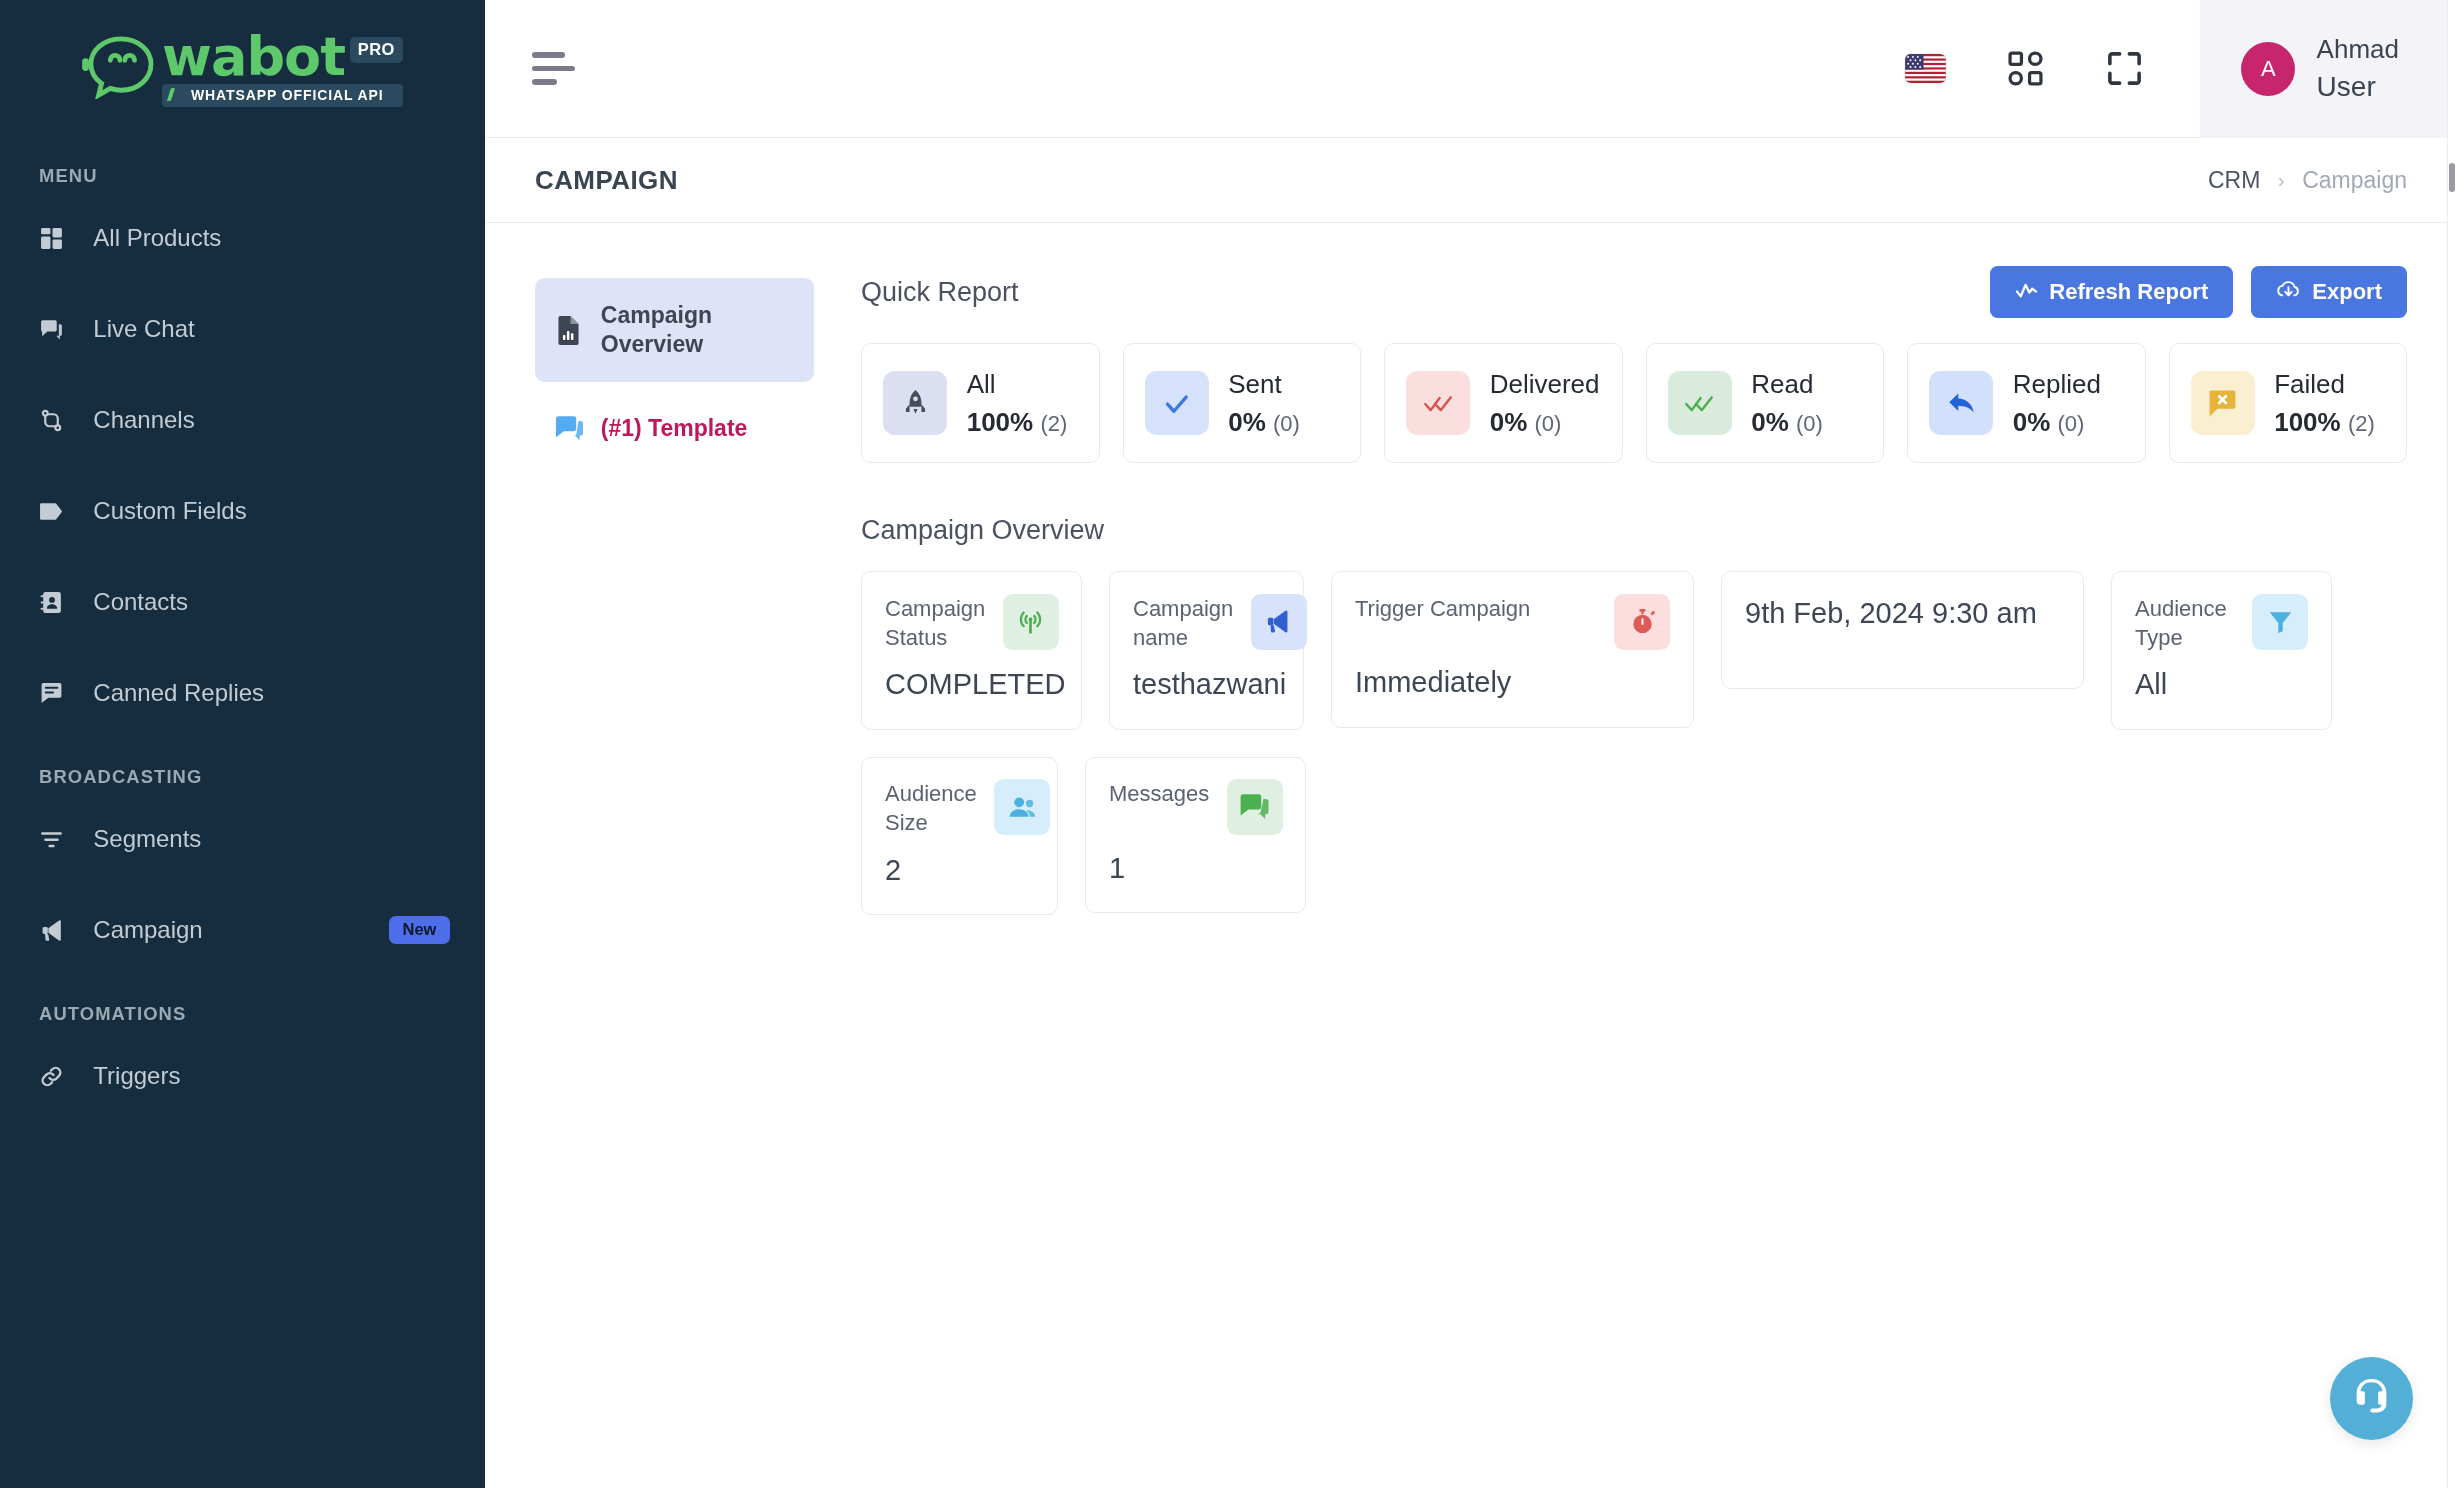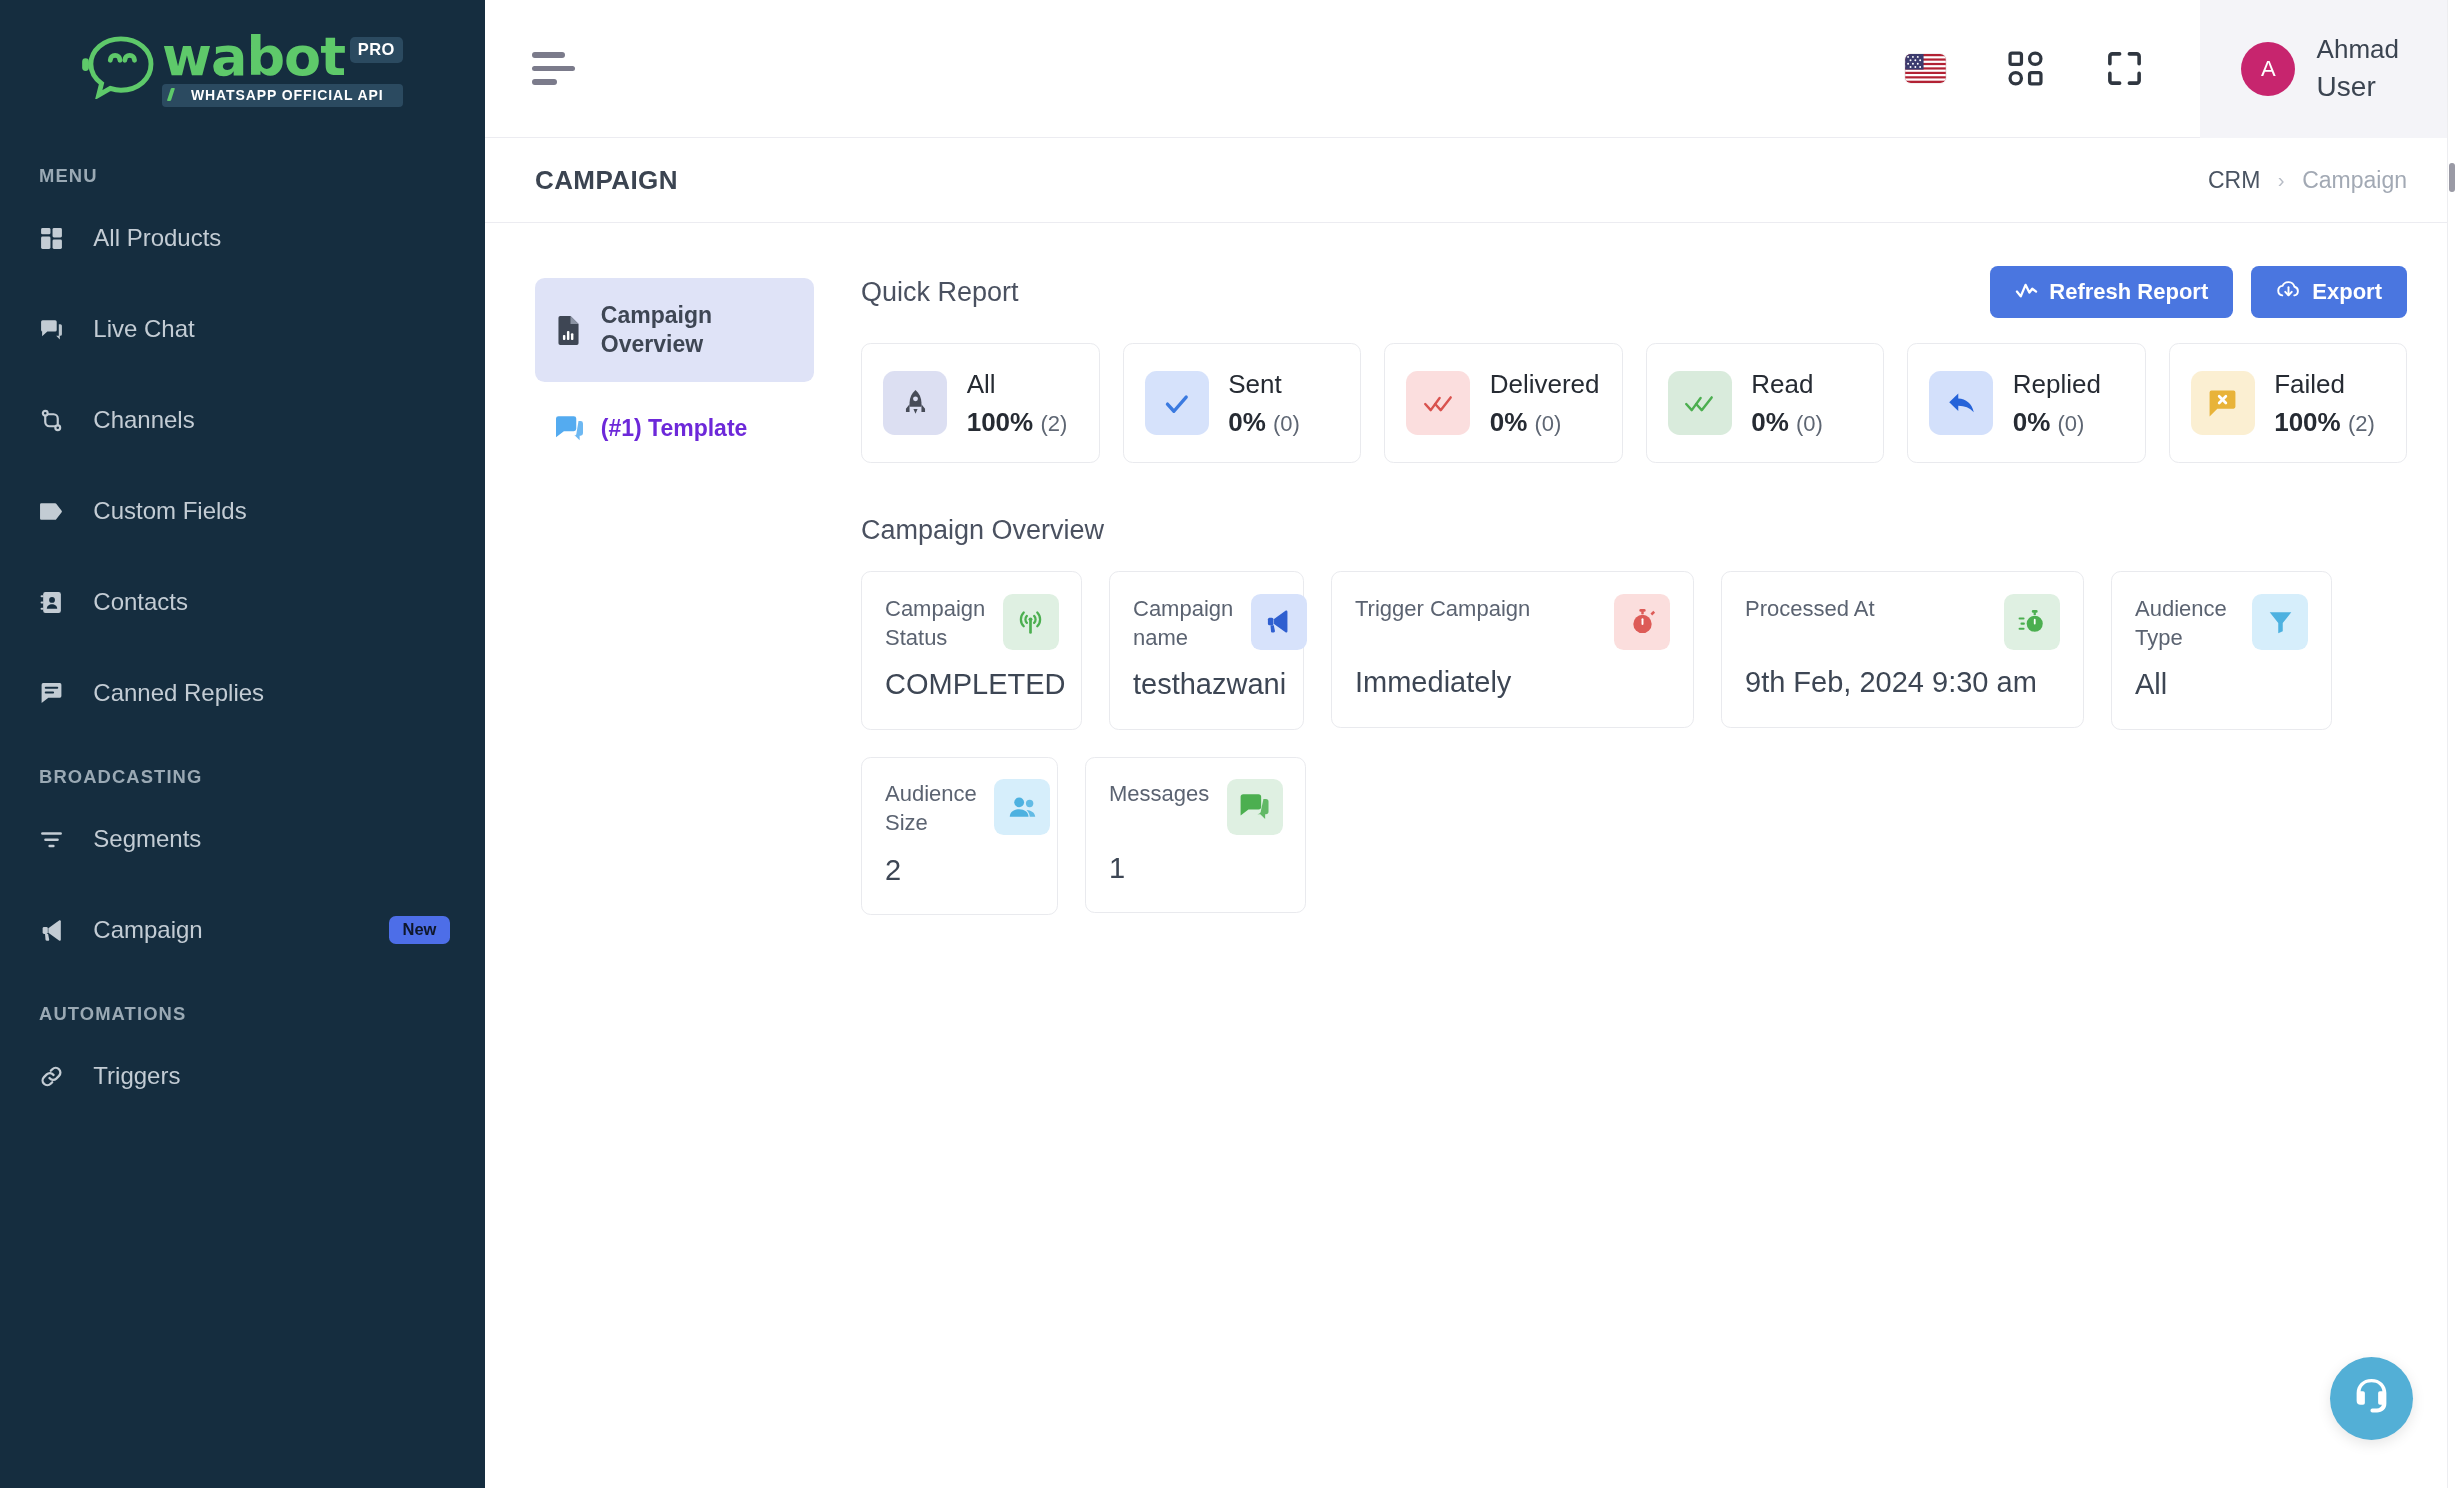--- a/index.html
+++ b/index.html
@@ -228,21 +228,21 @@
     border-radius: 9.7px;
     cursor: pointer;
     font-size: 23px;
   }
   .tab-item.active {
     background: #dfe3f7;
     color: #3e4654;
     font-weight: 700;
   }
   .tab-item.plain {
-    color: #6d28d9;
+    color: #be185d;
     font-weight: 700;
     padding: 17.5px 21.3px;
     margin-top: 13.6px;
   }
   .tab-icon { width: 29px; min-width: 29px; display: flex; align-items: center; }
   .tab-text { line-height: 1.28; }
 
   .panel { flex: 1; min-width: 0; }
 
   .section-head {
@@ -776,36 +776,20 @@
                   <rect x="11" y="3.4" width="2" height="2.6"></rect>
                   <path d="M18.6 5.4 21 3.2l1.4 1.6-2.4 2.2z"></path>
                   <rect x="11.2" y="9.4" width="1.6" height="5.4" rx="0.8" fill="#ffffff"></rect>
                 </svg>
               </span>
             </div>
             <div class="ov-value">Immediately</div>
           </div>
 
           <div class="ov-card w-proc">
-            <div class="ov-head">
-              <span class="ov-label">Processed At</span>
-              <span class="ov-ico" style="background:#dff0e2">
-                <svg width="29" height="29" viewBox="0 0 26 24" fill="#4caf50">
-                  <circle cx="15" cy="14" r="7.2"></circle>
-                  <rect x="12.4" y="1.8" width="5.2" height="2.4" rx="1.1"></rect>
-                  <rect x="14" y="3.6" width="2" height="2.6"></rect>
-                  <rect x="14.2" y="9.6" width="1.6" height="5" rx="0.8" fill="#ffffff"></rect>
-                  <g>
-                    <rect x="0.5" y="8.4" width="5.4" height="1.9" rx="0.95"></rect>
-                    <rect x="2.2" y="13" width="4" height="1.9" rx="0.95"></rect>
-                    <rect x="0.5" y="17.6" width="5.4" height="1.9" rx="0.95"></rect>
-                  </g>
-                </svg>
-              </span>
-            </div>
             <div class="ov-value">9th Feb, 2024 9:30 am</div>
           </div>
 
           <div class="ov-card w-audtype">
             <div class="ov-head">
               <span class="ov-label">Audience Type</span>
               <span class="ov-ico" style="background:#d6eefb">
                 <svg width="27" height="27" viewBox="0 0 24 24" fill="#4db1e0">
                   <path d="M2.4 3.8h19.2L14 13.4v7.2L10 22.4v-9z"></path>
                 </svg>

